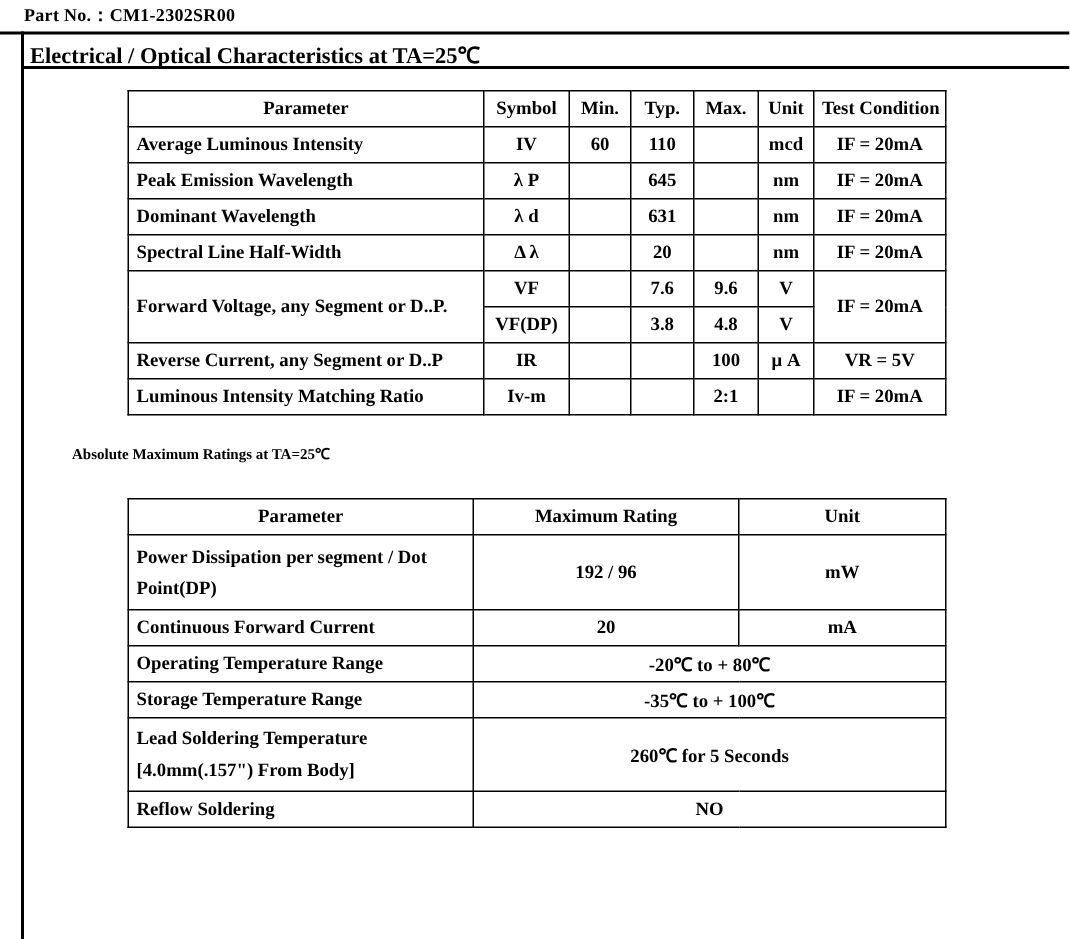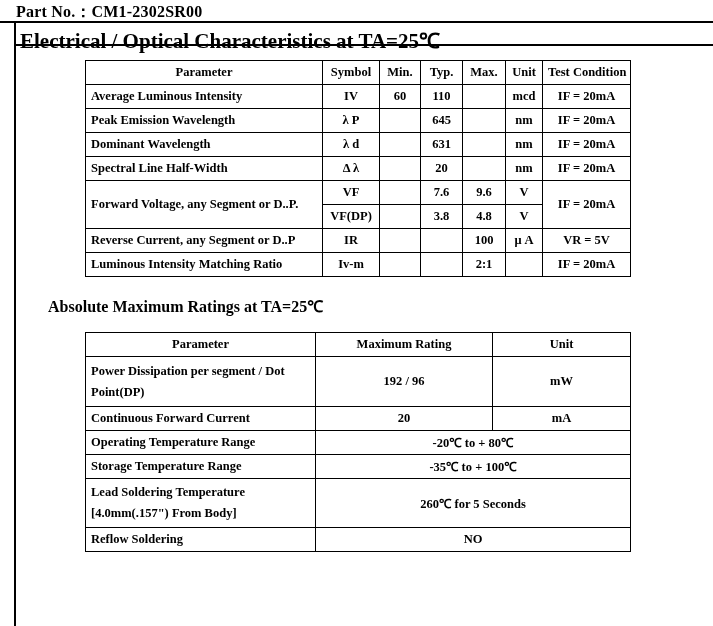--- a/index.html
+++ b/index.html
@@ -7,26 +7,26 @@
   body {
     width: 713px; height: 626px;
     background: #ffffff;
     color: #000000;
     font-family: "Liberation Serif", serif;
     font-weight: bold;
     position: relative;
     overflow: hidden;
   }
   .abs { position: absolute; }
-  .part-no { top: 2px; left: 16px; font-size: 16px; letter-spacing: 0.2px; }
+  .part-no { top: 2px; left: 16px; font-size: 12px; letter-spacing: 0.2px; }
   .rule-top { top: 21px; left: 0; width: 713px; height: 2px; background: #000; }
-  .section1-title { top: 26px; left: 20px; font-size: 21px; }
+  .section1-title { top: 26px; left: 20px; font-size: 15px; }
   .rule-section { top: 44px; left: 14px; width: 699px; height: 2px; background: #000; }
   .page-left-border { top: 21px; left: 14px; width: 2px; height: 605px; background: #000; }
-  .section2-title { top: 295px; left: 48px; font-size: 16px; }
+  .section2-title { top: 295px; left: 48px; font-size: 10px; }
 
   table {
     border-collapse: collapse;
     table-layout: fixed;
     background: #fff;
     padding-left: 19px;
   }
   td, th {
     border: 1px solid #000;
     font-size: 12.5px;

